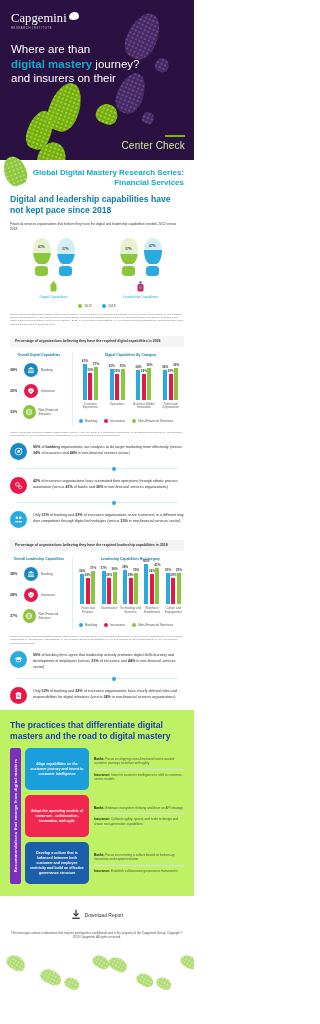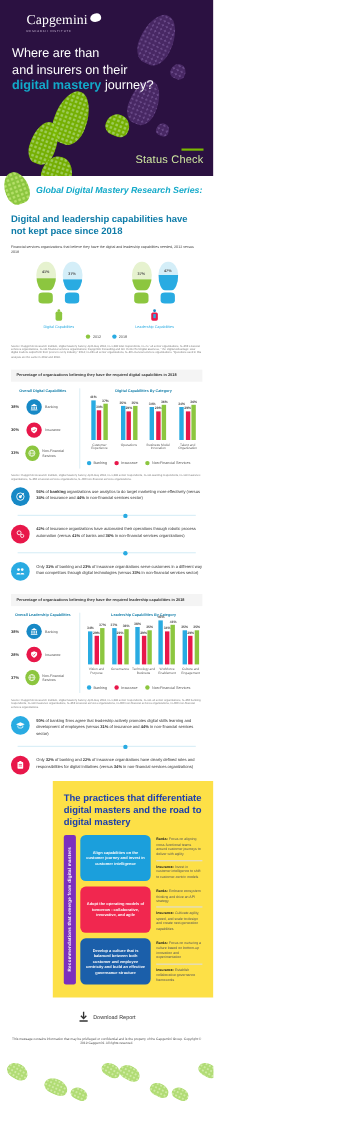--- a/index.html
+++ b/index.html
@@ -27,21 +27,21 @@
   .fp.green  { background: #7ab800; }
   .fp.dots {
     background-image: radial-gradient(#6d4d8c 1px, transparent 1.1px);
     background-size: 4px 4px;
   }
   .fp.gdots {
     background-image: radial-gradient(#a4d65e 1.1px, transparent 1.2px);
     background-size: 4px 4px;
   }
   .logo {
-    position: absolute; left: 24px; top: 11px;
+    position: absolute; left: 11px; top: 11px;
     color: #fff;
   }
   .logo-word {
     font-size: 12.5px; letter-spacing: .1px; font-weight: 400;
     font-family: "Liberation Serif", serif;
   }
   .logo-sub {
     font-size: 2.6px; letter-spacing: .7px; color: #cdbcd9; margin-top: 1px;
   }
   .logo-swoosh {
@@ -60,21 +60,21 @@
   .status-bar { width: 20px; height: 2.5px; background: #7ab800; margin-left: auto; margin-bottom: 3px; }
   .status-txt { color: #cfe8a0; font-size: 10px; letter-spacing: .2px; }
 
   
   .series-band {
     position: relative; background: #fff; padding: 8px 10px 6px 10px;
     min-height: 34px;
   }
   .series-title {
     text-align: right; color: #12a9c9; font-size: 8px; line-height: 10px;
-    font-style: italic; font-weight: 700;
+    font-weight: 700;
   }
   .series-fp {
     position: absolute; left: 4px; top: -4px; width: 22px; height: 30px;
     background: #8cc63f; border-radius: 50% 50% 40% 40% / 58% 58% 42% 42%;
     background-image: radial-gradient(#b5e06a 1.1px, transparent 1.2px);
     background-size: 4px 4px; transform: rotate(-20deg);
   }
 
   
   .sec { padding: 0 10px; background: #fff; }
@@ -170,21 +170,21 @@
   .stat-tx b { font-weight: 700; }
   .divider {
     height: 1px; background: #d7eef7; position: relative; margin: 2px 6px;
   }
   .divider:after {
     content: ""; position: absolute; right: 38%; top: -1.5px;
     width: 4px; height: 4px; background: #29abe2; border-radius: 50%;
   }
 
   
-  .practices { background: #fde047; padding: 10px 10px 12px 10px; margin-left: 48px; }
+  .practices { background: #bef264; padding: 10px 10px 12px 10px; }
   .prac-body { display: flex; gap: 4px; margin-top: 6px; }
   .prac-spine {
     width: 11px; flex: 0 0 11px; background: #7b2fbe; border-radius: 2px;
     display: flex; align-items: center; justify-content: center;
   }
   .prac-spine span {
     writing-mode: vertical-rl; transform: rotate(180deg);
     color: #fff; font-size: 4.2px; font-weight: 700; letter-spacing: .2px;
     padding: 4px 0;
   }
@@ -235,36 +235,37 @@
   <div class="logo">
     <div style="position:relative;">
       <div class="logo-word">Capgemini</div>
       <div class="logo-swoosh"></div>
     </div>
     <div class="logo-sub">RESEARCH INSTITUTE</div>
   </div>
 
   <div class="hero-head">
     <div>Where are than</div>
-    <div>and insurers on their</div>
     <div>
       <span class="accent">digital mastery</span><span> journey?</span>
     </div>
+    <div>and insurers on their</div>
   </div>
 
   <div class="status">
     <div class="status-bar"></div>
-    <div class="status-txt">Status Check</div>
+    <div class="status-txt">Center Check</div>
   </div>
 </div>
 
 <div class="series-band">
   <div class="series-fp"></div>
   <div class="series-title">
     <div>Global Digital Mastery Research Series:</div>
+    <div>Financial Services</div>
   </div>
 </div>
 
 <div class="sec">
   <div class="sec-head blue">Digital and leadership capabilities have not kept pace since 2018</div>
   <div class="sub-note">Financial services organizations that believe they have the digital and leadership capabilities needed, 2012 versus 2018</div>
 
   <div class="fpcompare">
 
     <div class="fpgroup">

